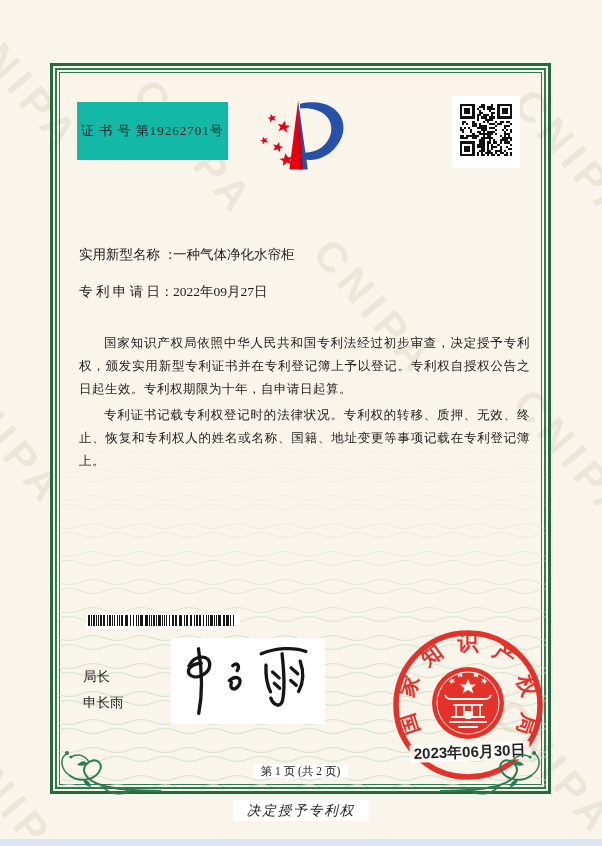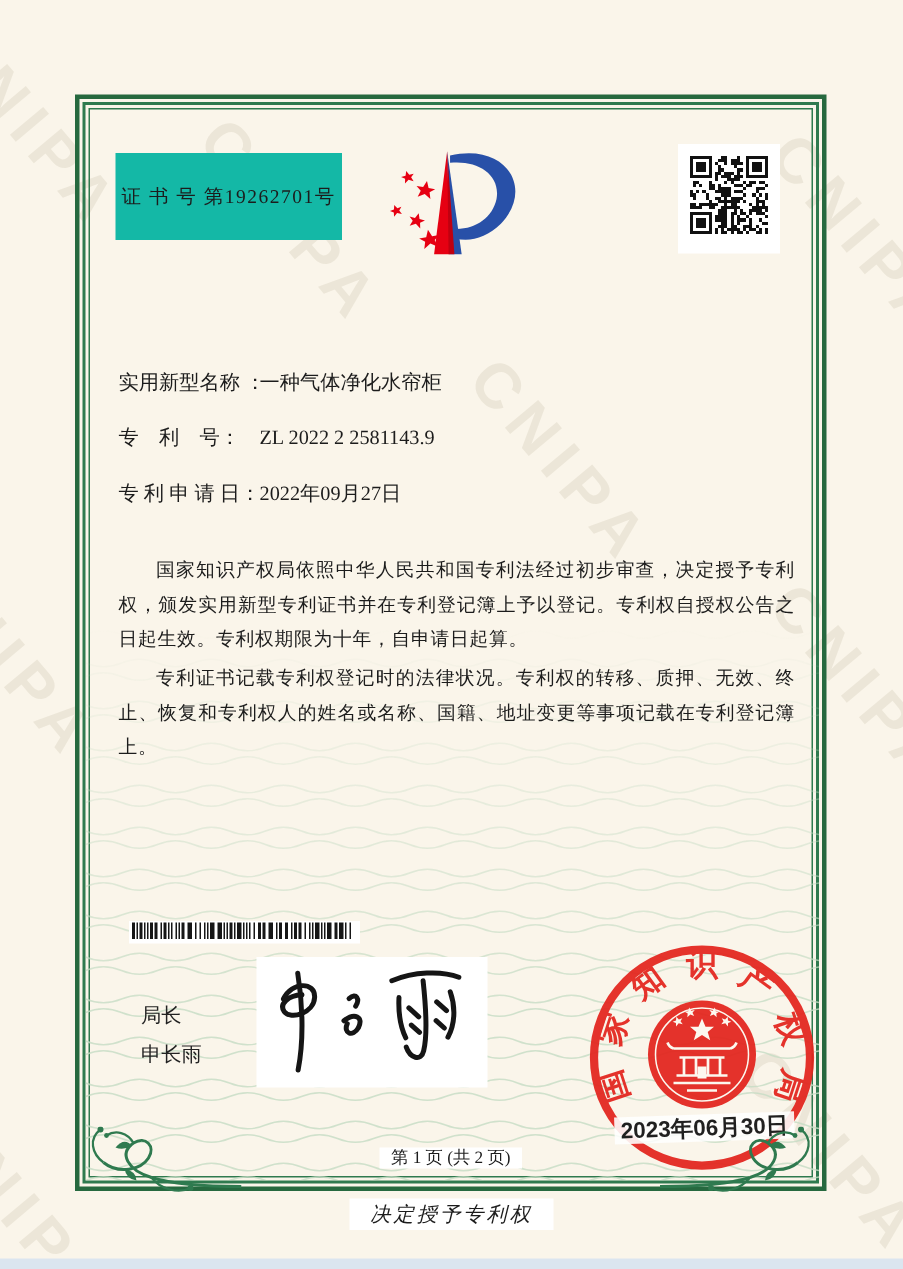--- a/index.html
+++ b/index.html
@@ -60,21 +60,21 @@
   .legal p{margin:0 0 3px 0;text-indent:2em;}
   
   .barcode{
     position:absolute;left:33px;top:548px;width:150px;height:13px;
     background:#fff;padding:1px 2px;font-size:0;line-height:0;
   }
   .barcode i{display:inline-block;height:11px;background:#161616;}
   .barcode s{display:inline-block;height:11px;}
   
   .sig-labels{
-    position:absolute;left:41px;top:598px;
+    position:absolute;left:30px;top:598px;
     font-family:"Liberation Sans","DejaVu Sans",sans-serif;
     font-size:13.5px;line-height:26px;color:#222;
   }
   .sig-script{position:absolute;left:118px;top:572px;background:#fff;padding:2px;}
   
   .seal{position:absolute;left:326px;top:550px;}
   
   .page-num{
     position:absolute;left:0;right:0;top:698px;text-align:center;font-size:11.5px;
   }
@@ -392,23 +392,20 @@
         <rect x="2" y="20" width="3" height="3" fill="#111"></rect>
       </svg>
   </div>
 
 
   <div class="fields">
     <div class="field-row">
       <span class="field-label">实用新型名称 ：</span><span class="field-value">一种气体净化水帘柜</span>
     </div>
     <div class="field-row">
-      <span class="field-label">专　利　号：</span><span class="field-value">ZL 2022 2 2581143.9</span>
-    </div>
-    <div class="field-row">
       <span class="field-label">专 利 申 请 日：</span><span class="field-value">2022年09月27日</span>
     </div>
     <div class="field-row row-grant">
     </div>
 
     <div class="legal">
       <p>国家知识产权局依照中华人民共和国专利法经过初步审查，决定授予专利权，颁发实用新型专利证书并在专利登记簿上予以登记。专利权自授权公告之日起生效。专利权期限为十年，自申请日起算。</p>
       <p>专利证书记载专利权登记时的法律状况。专利权的转移、质押、无效、终止、恢复和专利权人的姓名或名称、国籍、地址变更等事项记载在专利登记簿上。</p>
     </div>
   </div>

